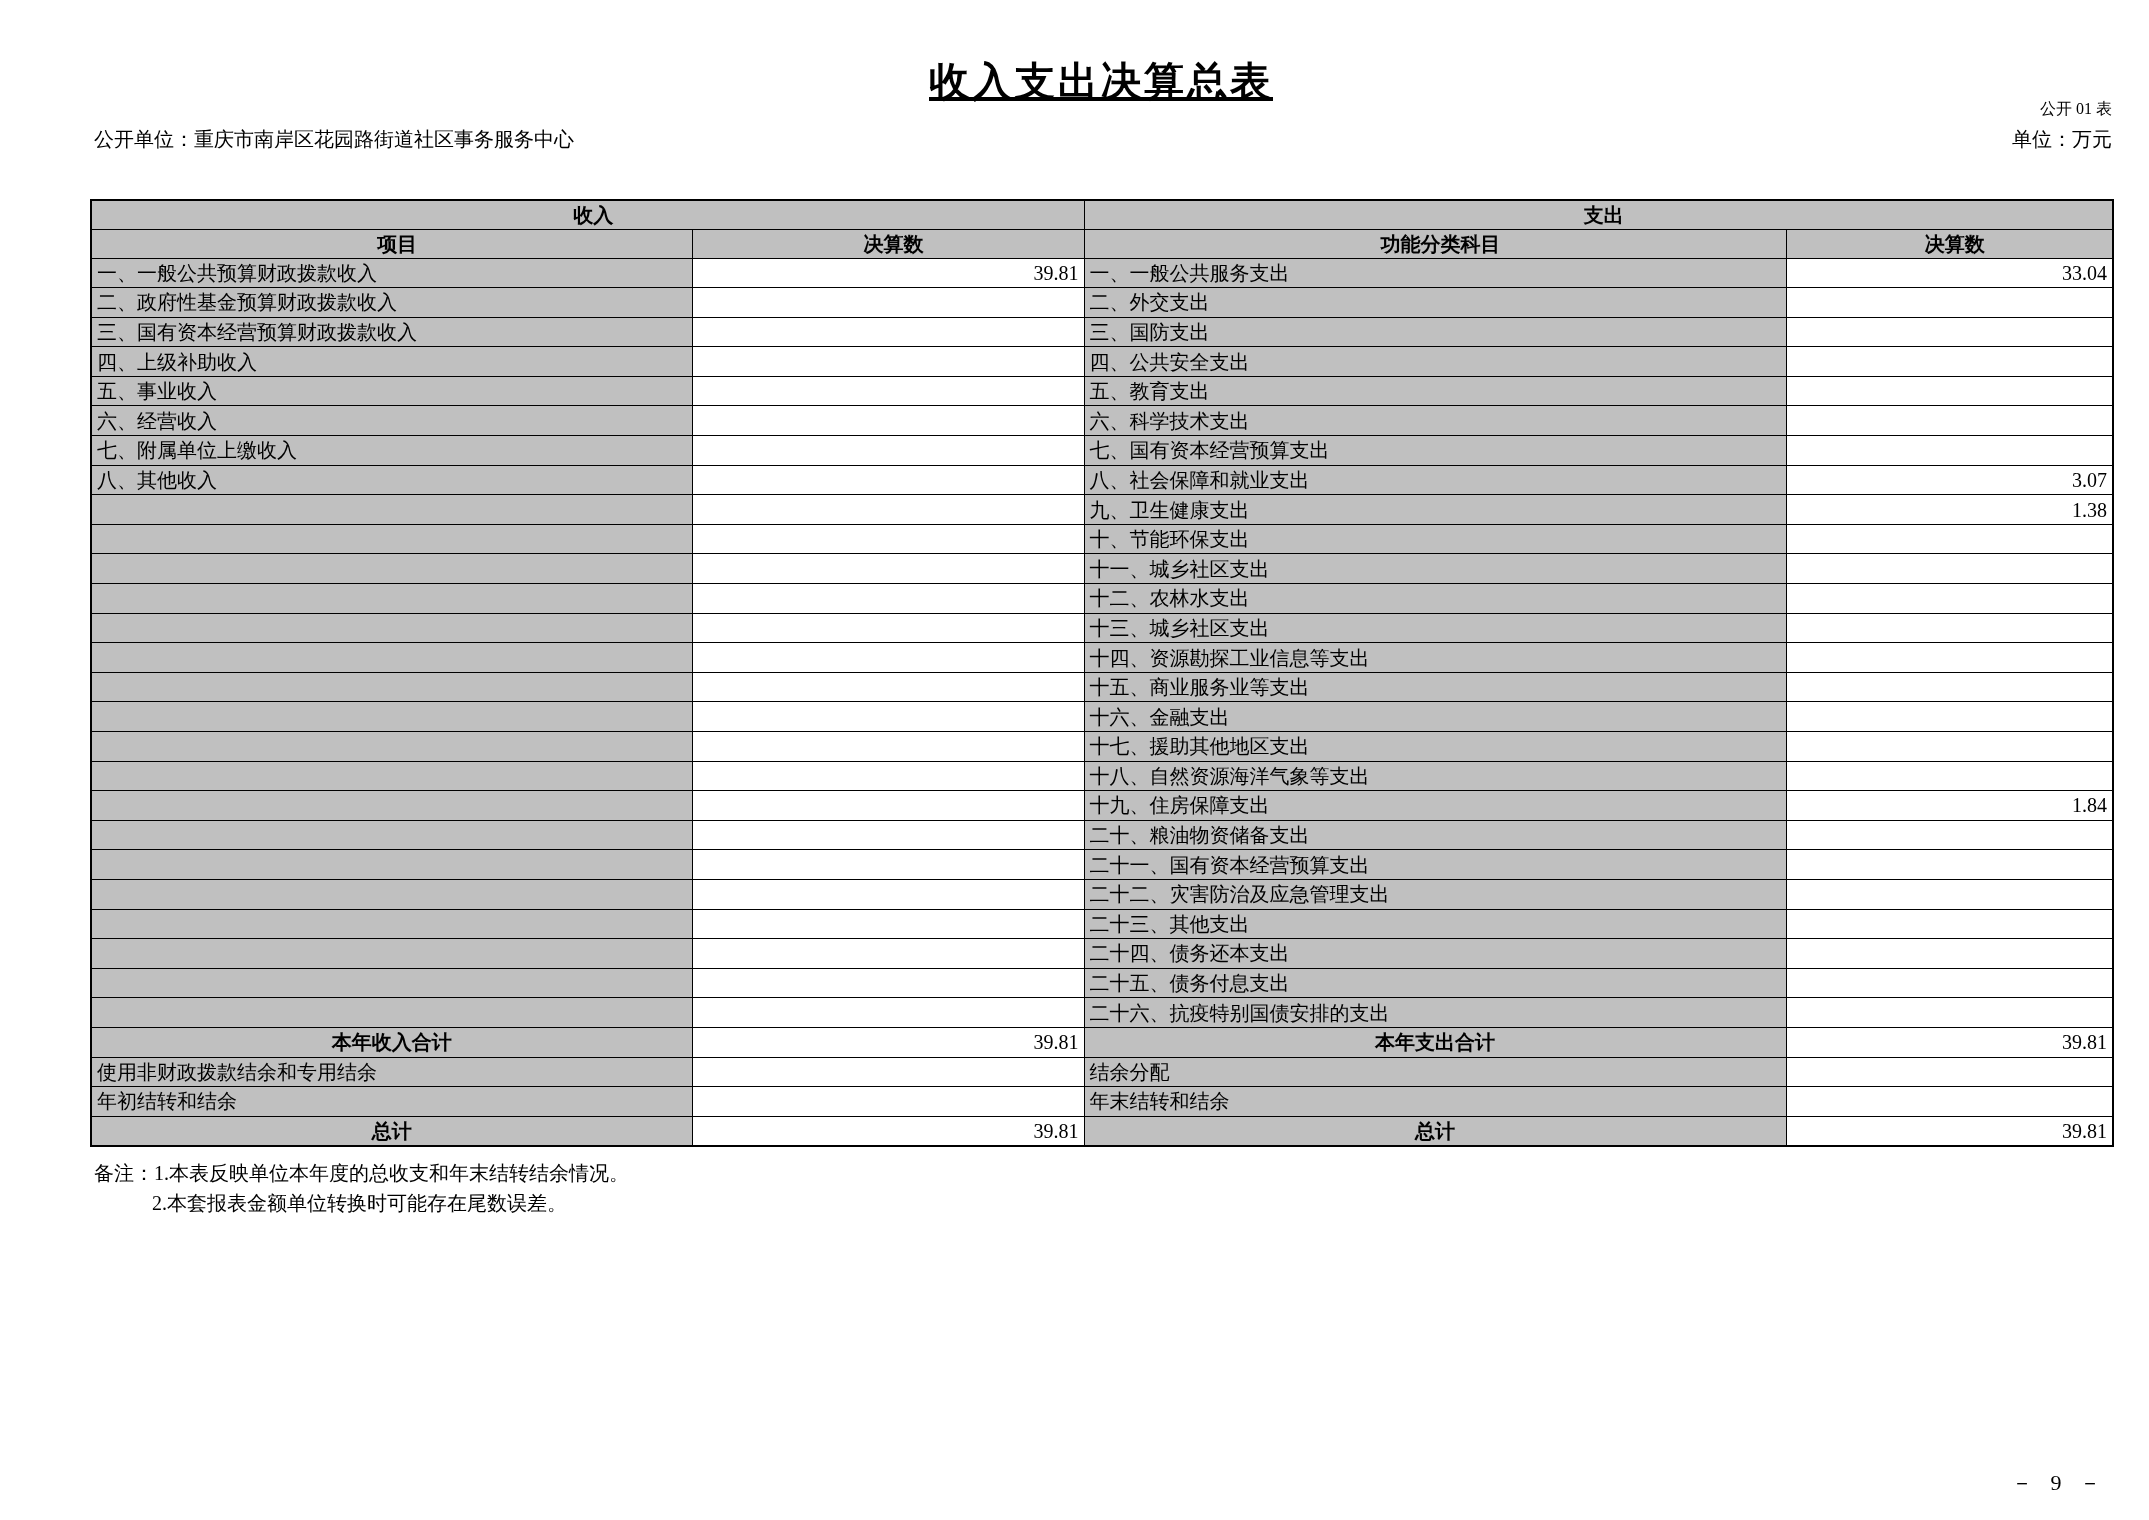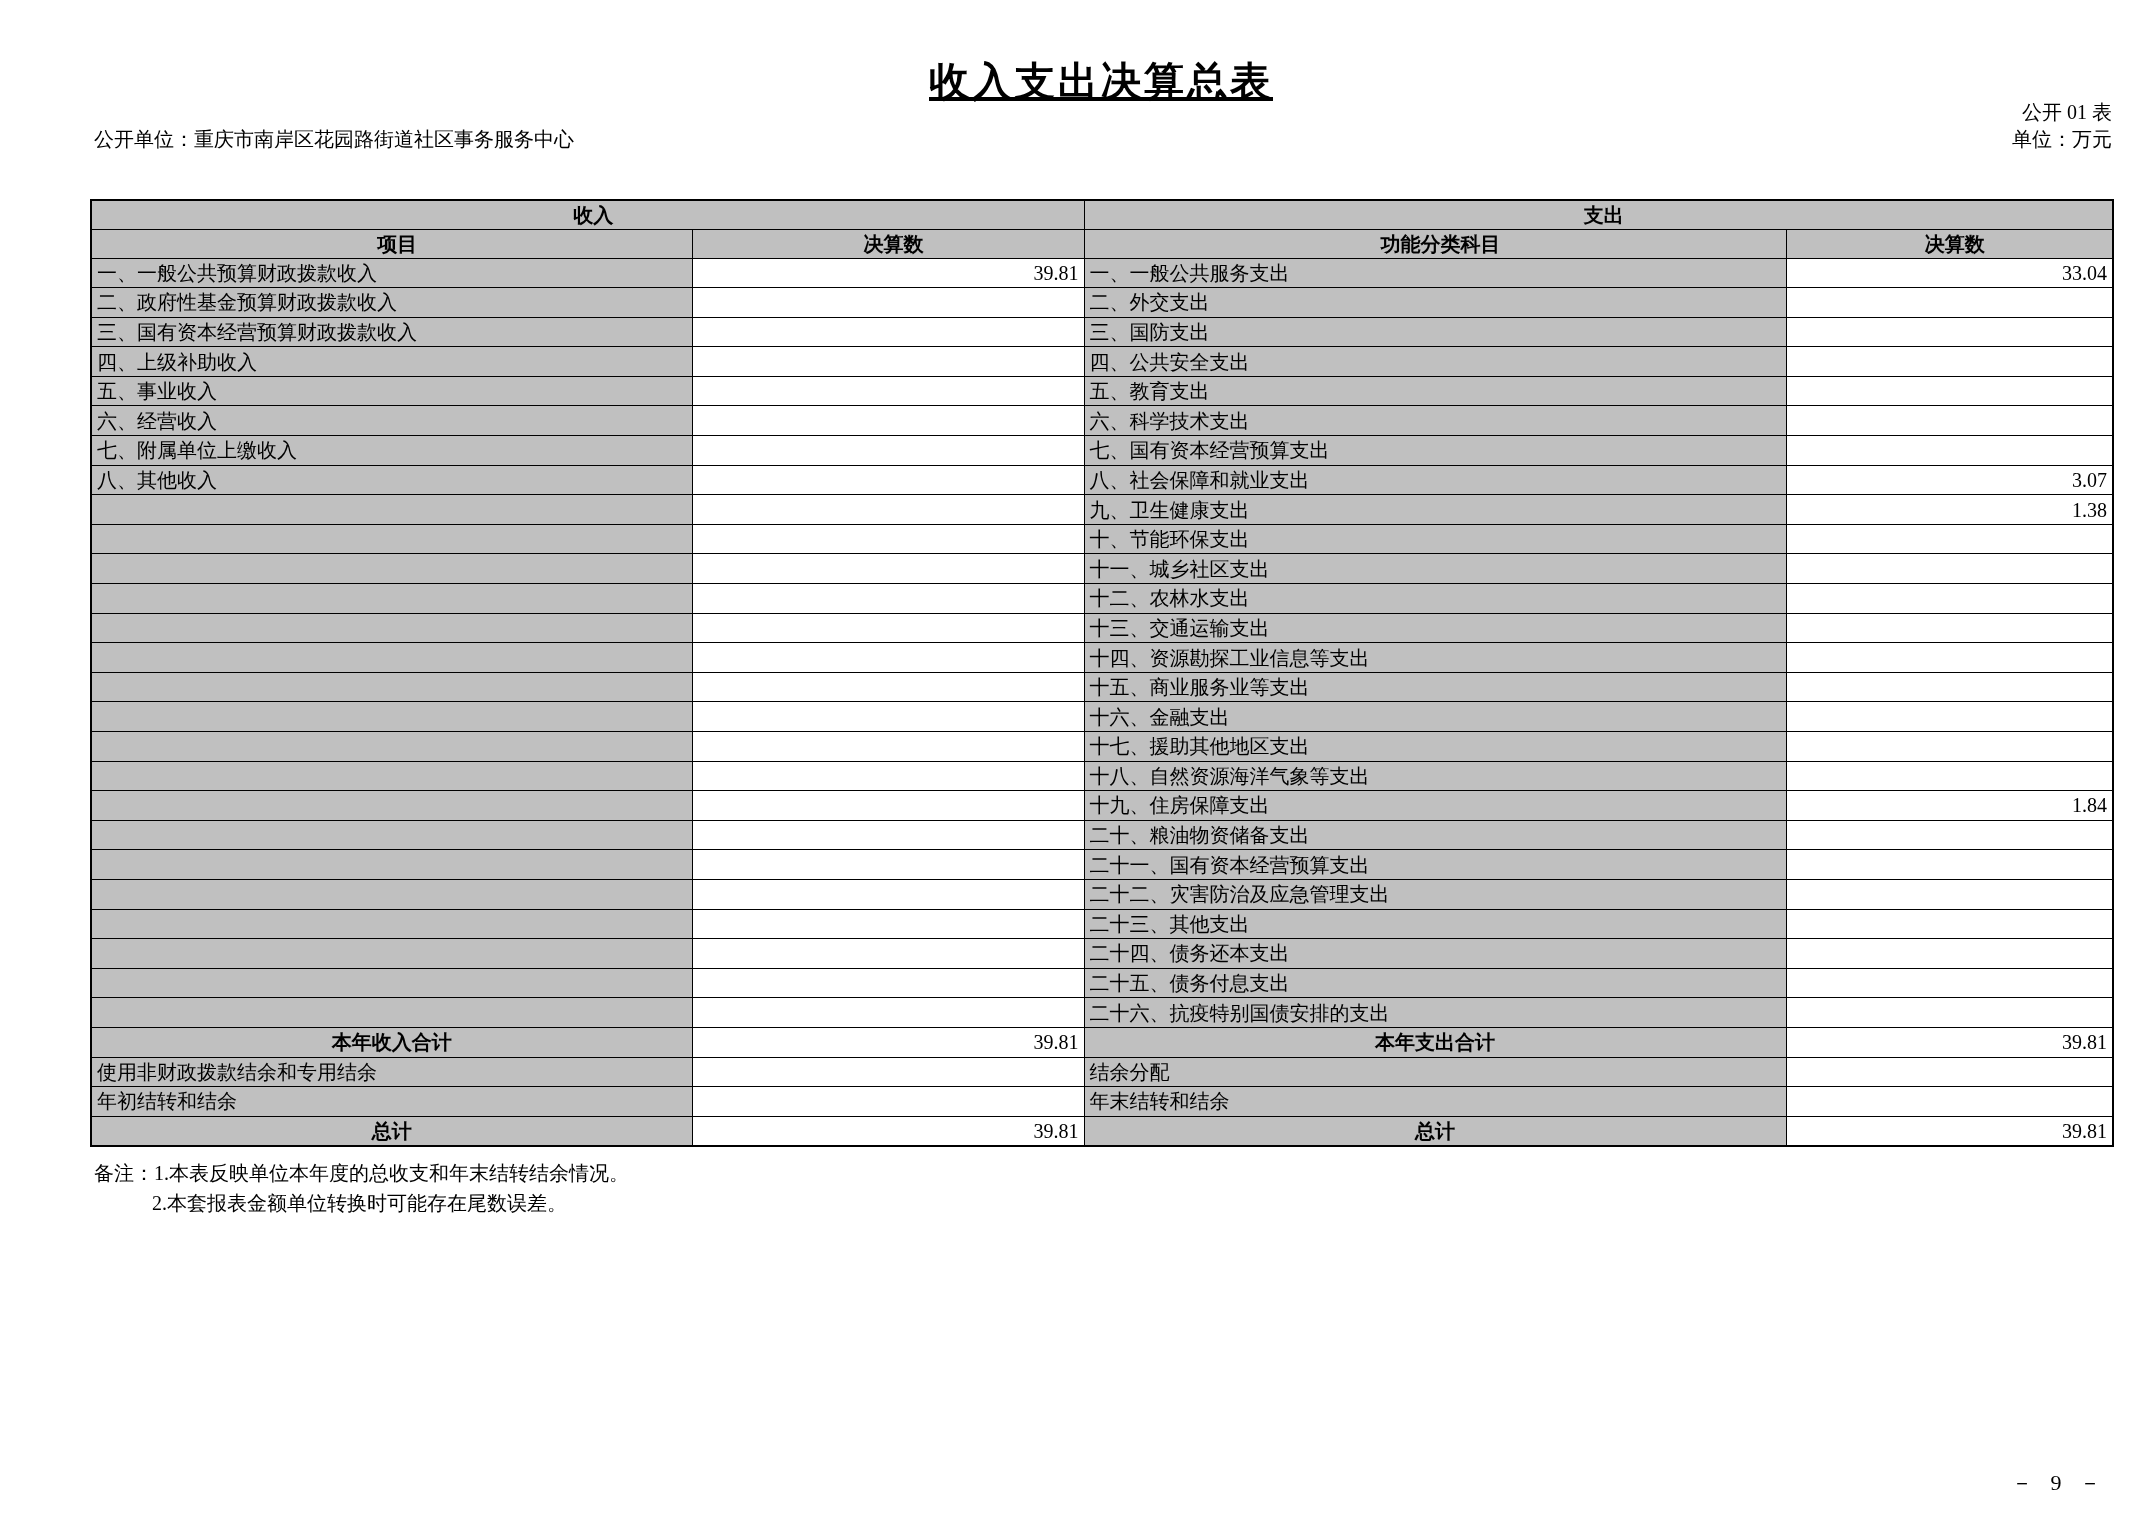--- a/index.html
+++ b/index.html
@@ -12,21 +12,21 @@
     position: relative;
   }
   .page { position: relative; width: 2149px; height: 1520px; overflow: hidden; }
 
   .doc-title {
     position: absolute; left: 90px; top: 54px; width: 2022px;
     text-align: center; font-size: 40px; font-weight: bold; letter-spacing: 3px; text-decoration: underline;
   }
   .table-code {
     position: absolute; top: 99px; right: 37px;
-    font-size: 20px;
+    font-size: 16px;
   }
   .meta-left {
     position: absolute; top: 126px; left: 94px;
     font-size: 20px;
   }
   .meta-right {
     position: absolute; top: 126px; right: 37px;
     font-size: 20px;
   }
 
@@ -168,21 +168,21 @@
         </tr>
         <tr>
           <td class="label"></td>
           <td class="value"></td>
           <td class="label">十二、农林水支出</td>
           <td class="value"></td>
         </tr>
         <tr>
           <td class="label"></td>
           <td class="value"></td>
-          <td class="label">十三、交通运输支出</td>
+          <td class="label">十三、城乡社区支出</td>
           <td class="value"></td>
         </tr>
         <tr>
           <td class="label"></td>
           <td class="value"></td>
           <td class="label">十四、资源勘探工业信息等支出</td>
           <td class="value"></td>
         </tr>
         <tr>
           <td class="label"></td>

